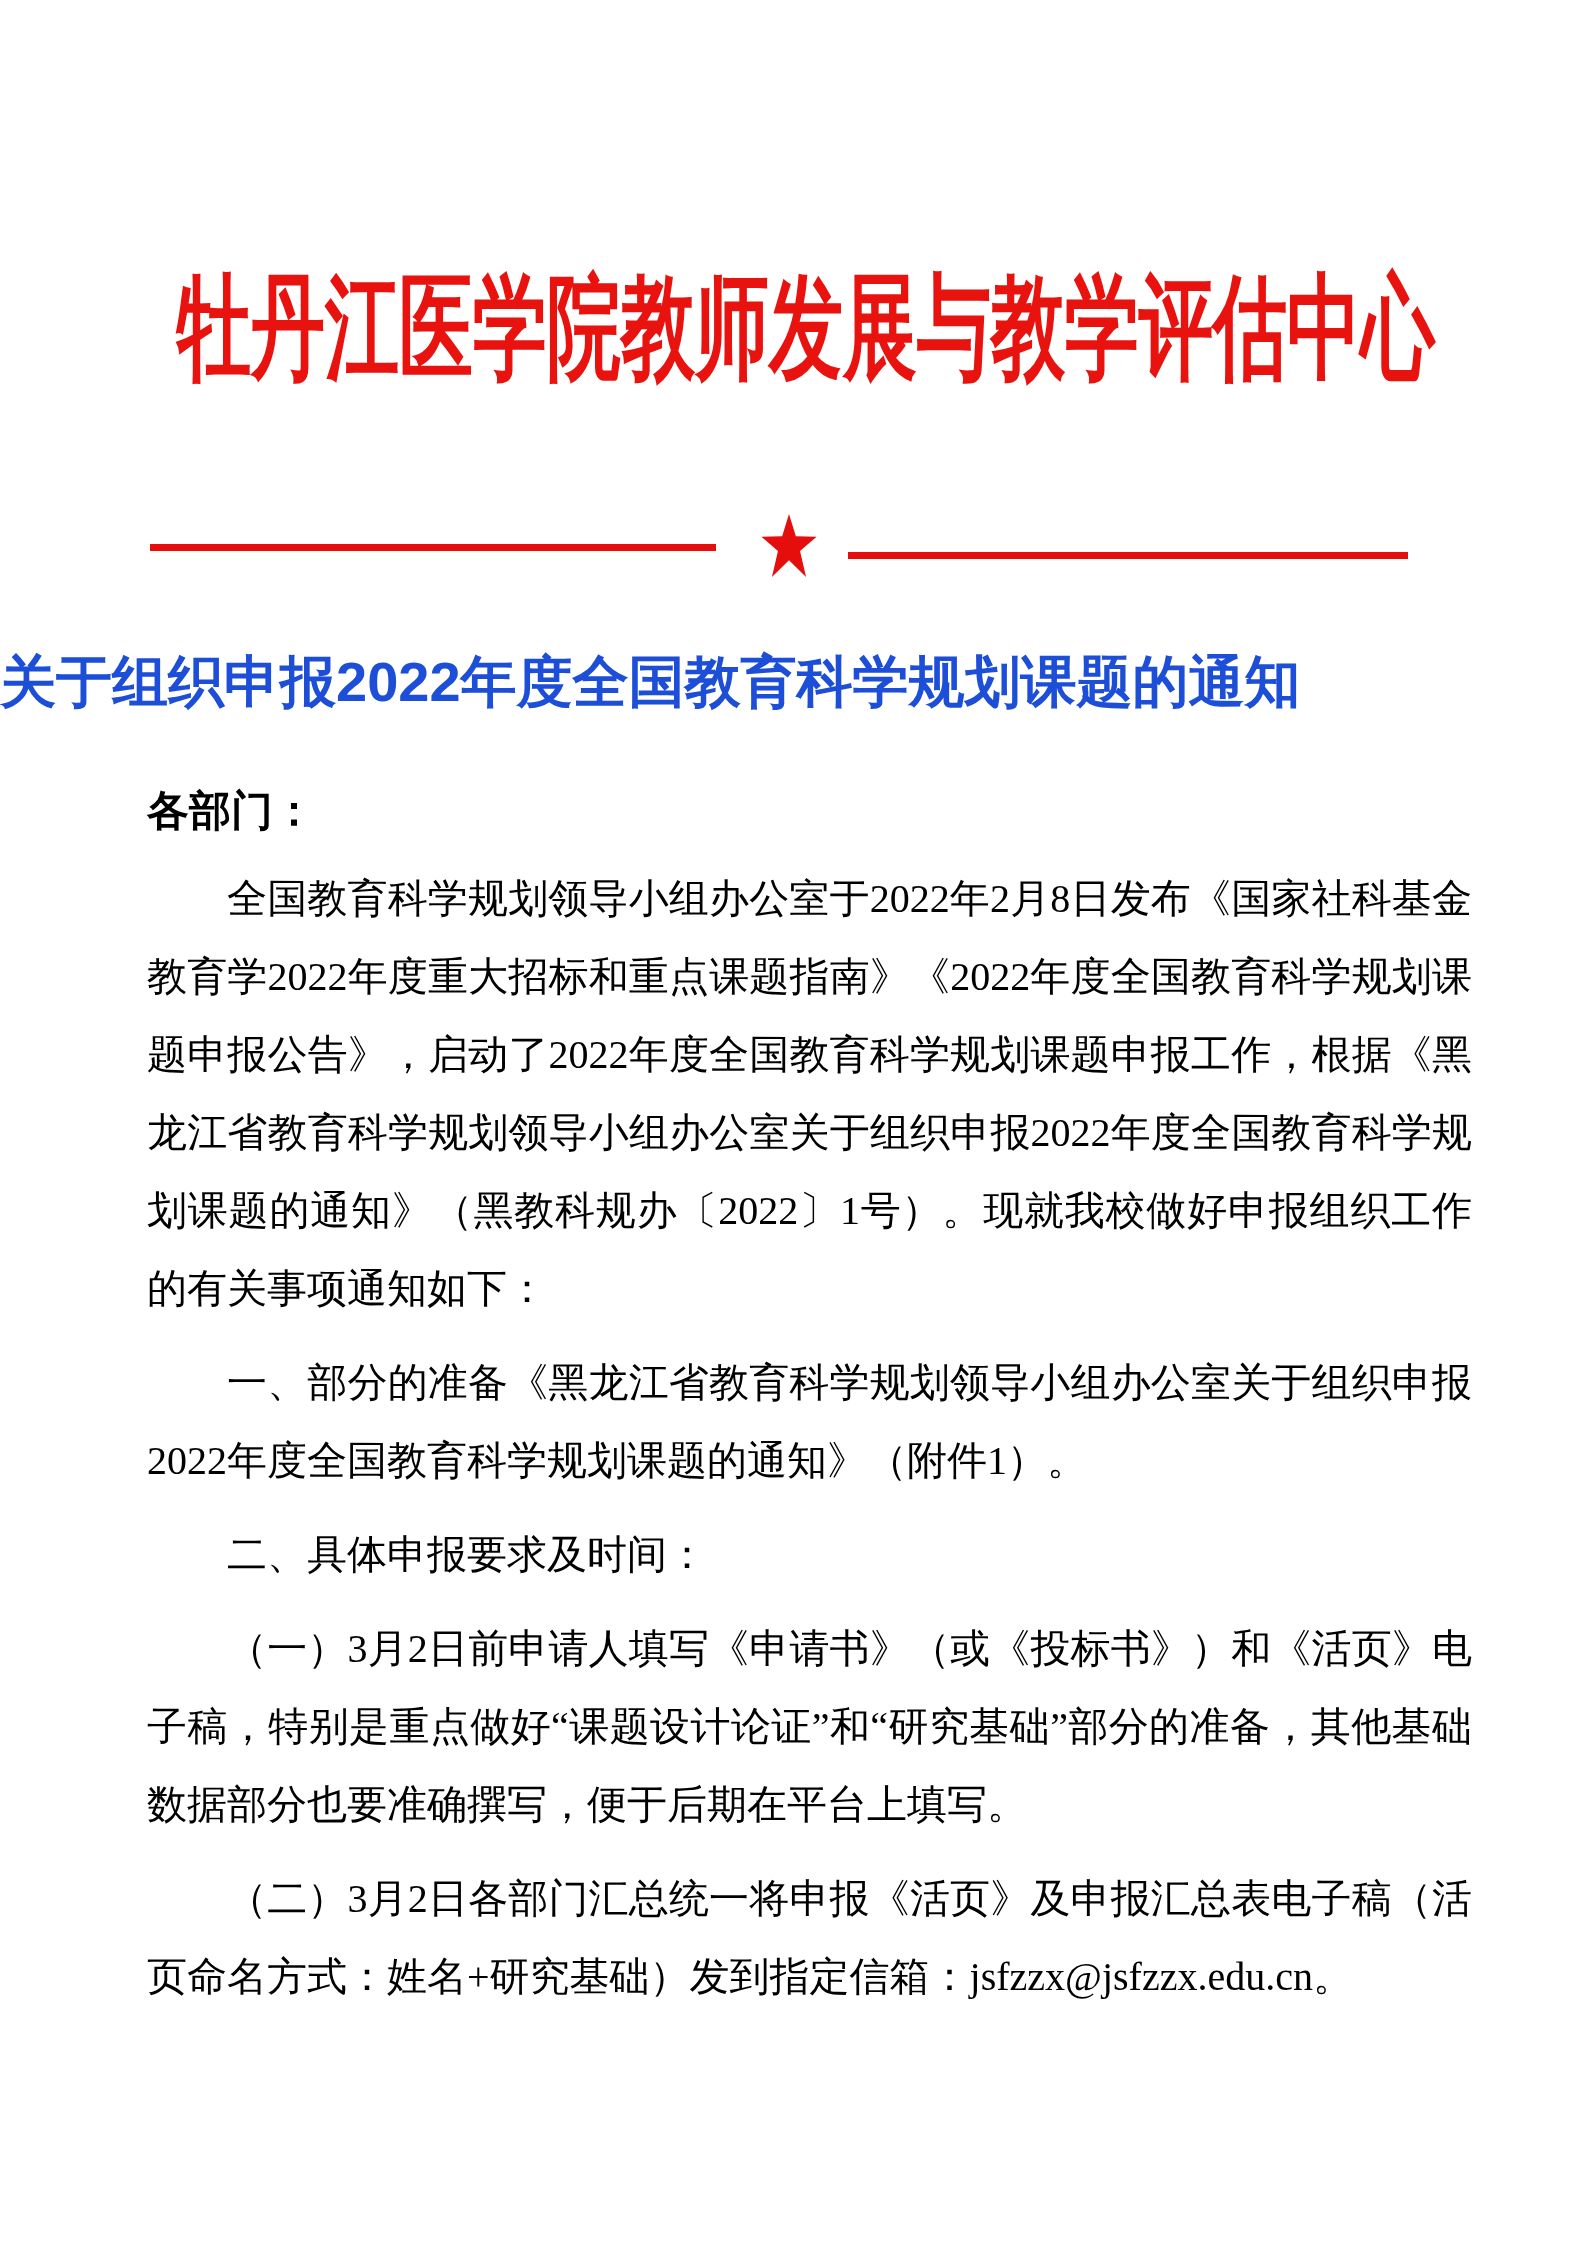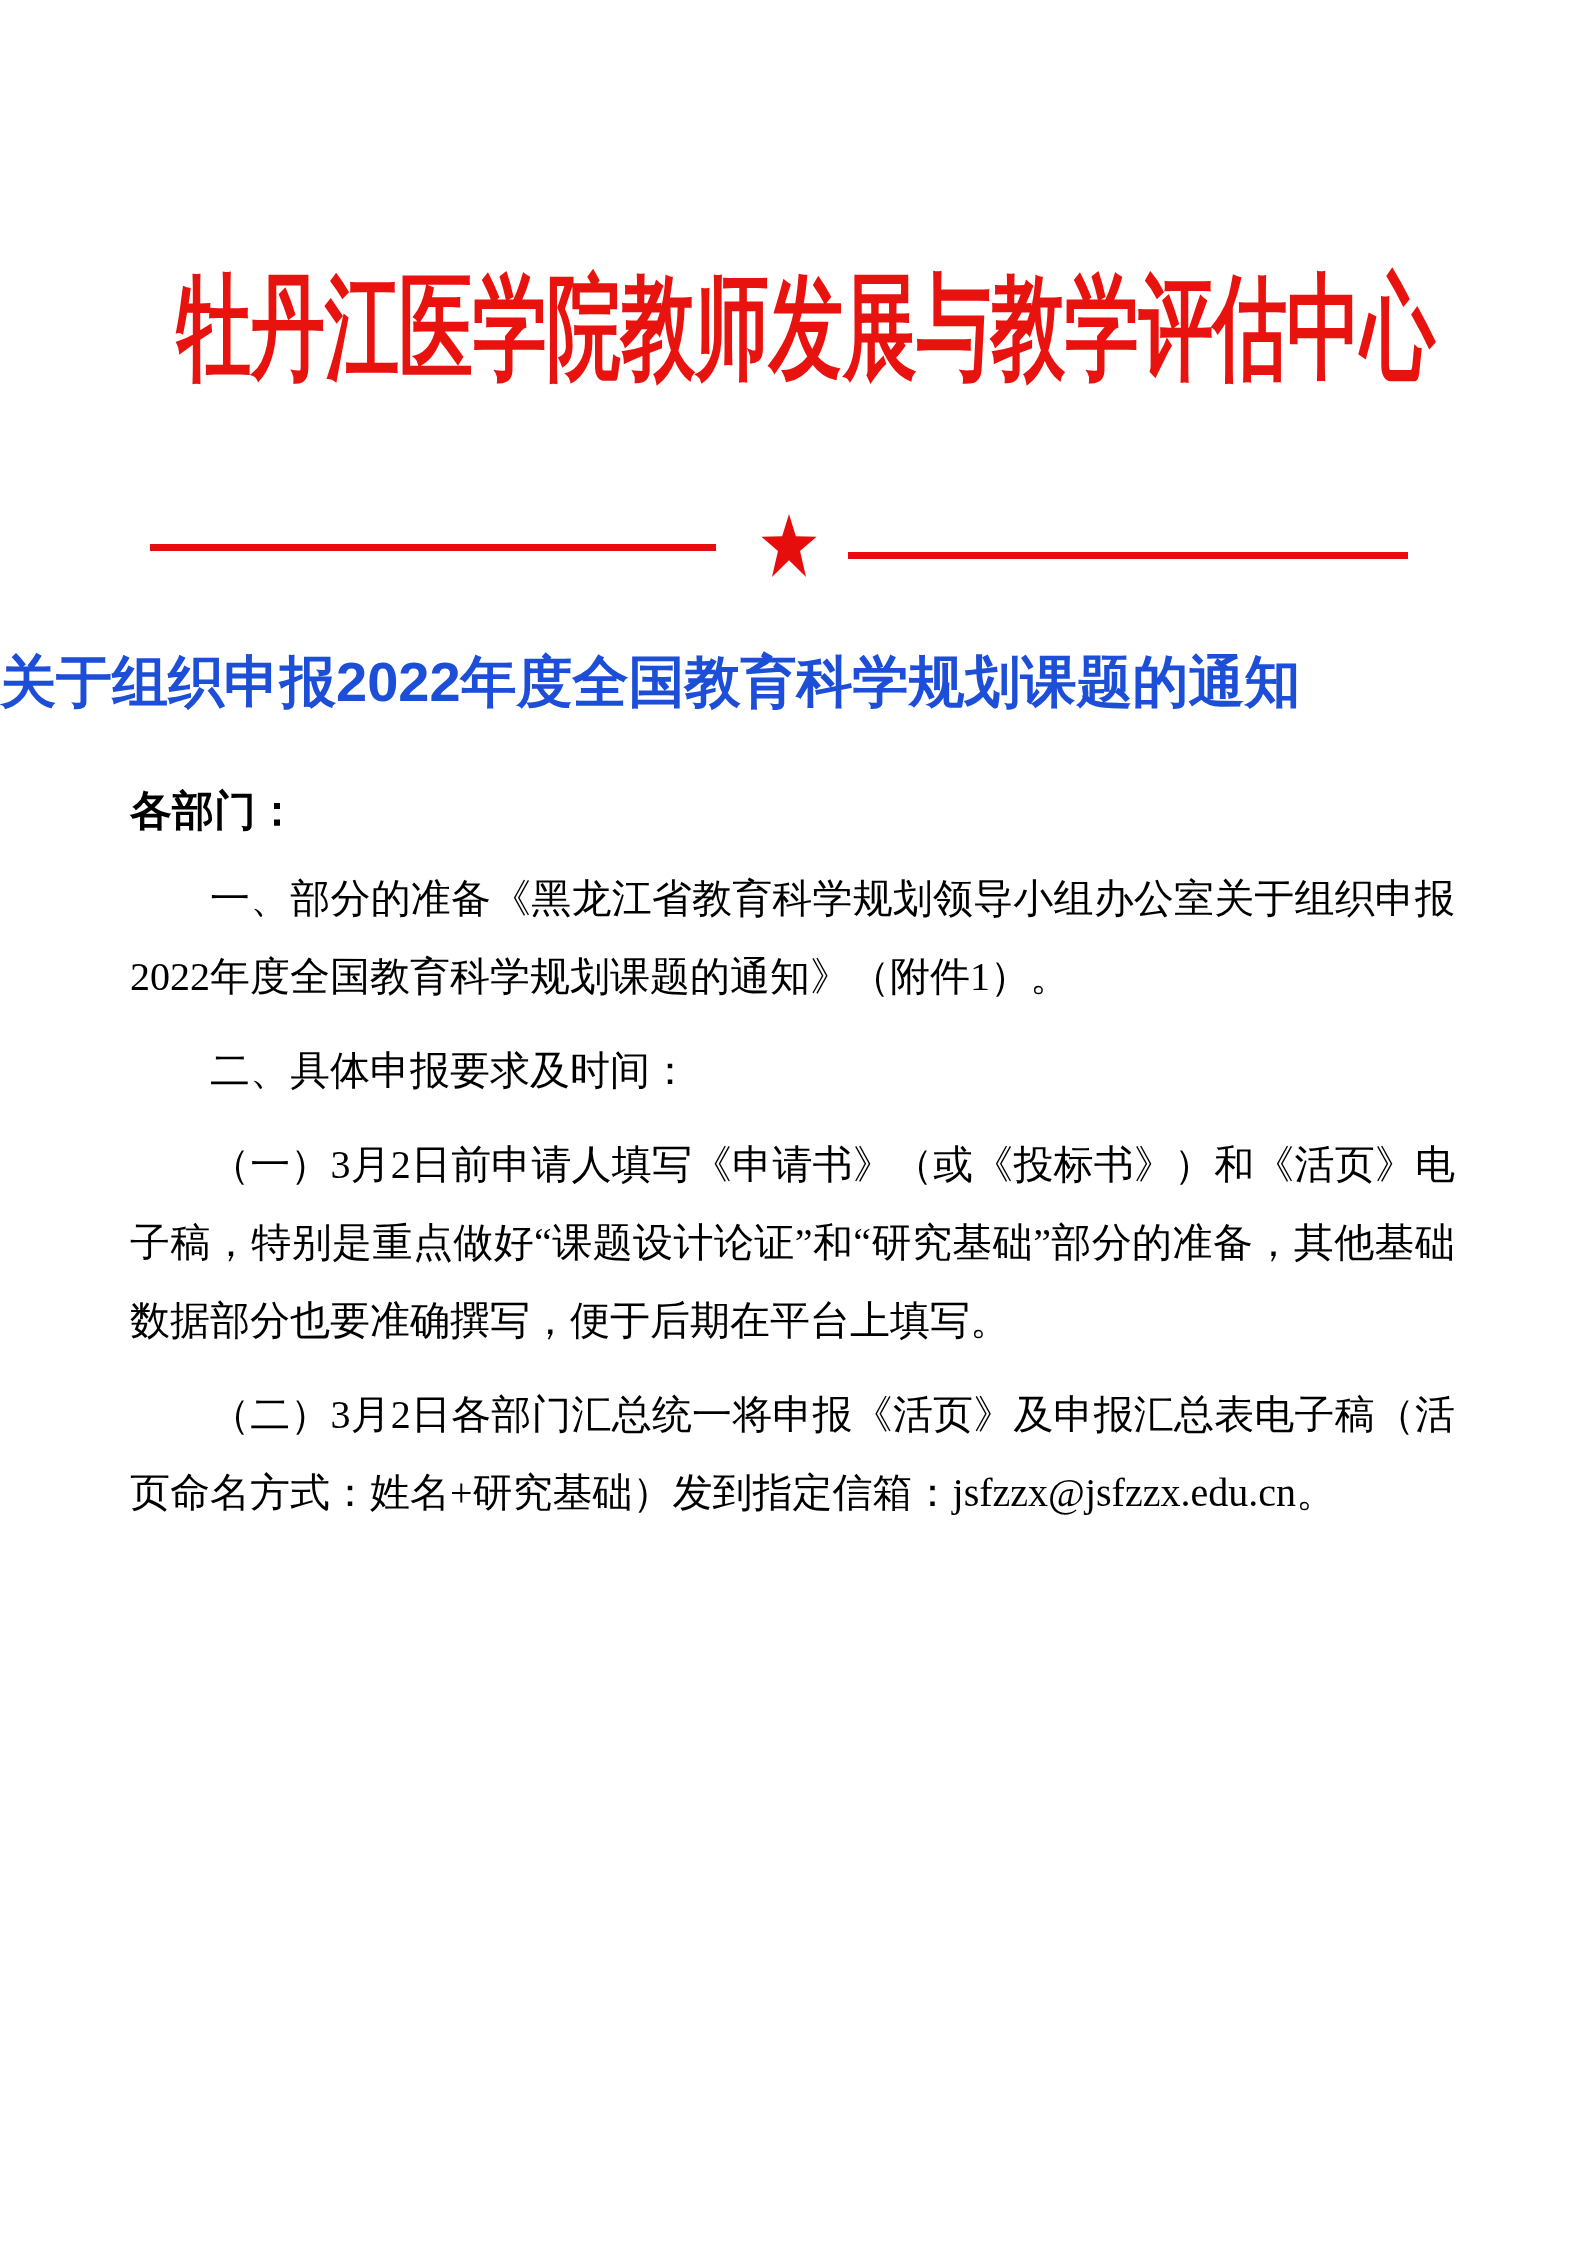--- a/index.html
+++ b/index.html
@@ -83,21 +83,21 @@
     font-family: "Liberation Sans", "DejaVu Sans", sans-serif;
     font-size: 56px;
     font-weight: bold;
     color: #1d4ed8;
   }
 
   
   .body-text {
     position: absolute;
     top: 772px;
-    left: 130px;
+    left: 147px;
     width: 1325px;
     font-size: 40px;
     line-height: 78px;
     text-align: justify;
   }
   .salutation {
     font-family: "Liberation Sans", "DejaVu Sans", sans-serif;
     font-size: 42px;
     font-weight: bold;
     margin: 0 0 10px 0;
@@ -125,20 +125,21 @@
       <polygon points="50,0 61.8,33.8 97.6,34.5 69,56.2 79.4,95.5 50,70 20.6,95.5 31,56.2 2.4,34.5 38.2,33.8"></polygon>
     </svg>
   </div>
   <div class="rule-right"></div>
 
   <div class="doc-title">关于组织申报2022年度全国教育科学规划课题的通知</div>
 
   <div class="body-text">
     <p class="salutation">各部门：</p>
 
+    <p class="para">全国教育科学规划领导小组办公室于2022年2月8日发布《国家社科基金教育学2022年度重大招标和重点课题指南》《2022年度全国教育科学规划课题申报公告》，启动了2022年度全国教育科学规划课题申报工作，根据《黑龙江省教育科学规划领导小组办公室关于组织申报2022年度全国教育科学规划课题的通知》（黑教科规办〔2022〕1号）。现就我校做好申报组织工作的有关事项通知如下：</p>
 
     <p class="para">一、部分的准备《黑龙江省教育科学规划领导小组办公室关于组织申报2022年度全国教育科学规划课题的通知》（附件1）。</p>
 
     <p class="para">二、具体申报要求及时间：</p>
 
     <p class="para">（一）3月2日前申请人填写《申请书》（或《投标书》）和《活页》电子稿，特别是重点做好“课题设计论证”和“研究基础”部分的准备，其他基础数据部分也要准确撰写，便于后期在平台上填写。</p>
 
     <p class="para"><span>（二）3月2日各部门汇总统一将申报《活页》及申报汇总表电子稿（活页命名方式：姓名+研究基础）发到指定信箱：</span><span class="email">jsfzzx@jsfzzx.edu.cn</span><span>。</span></p>
   </div>
 

